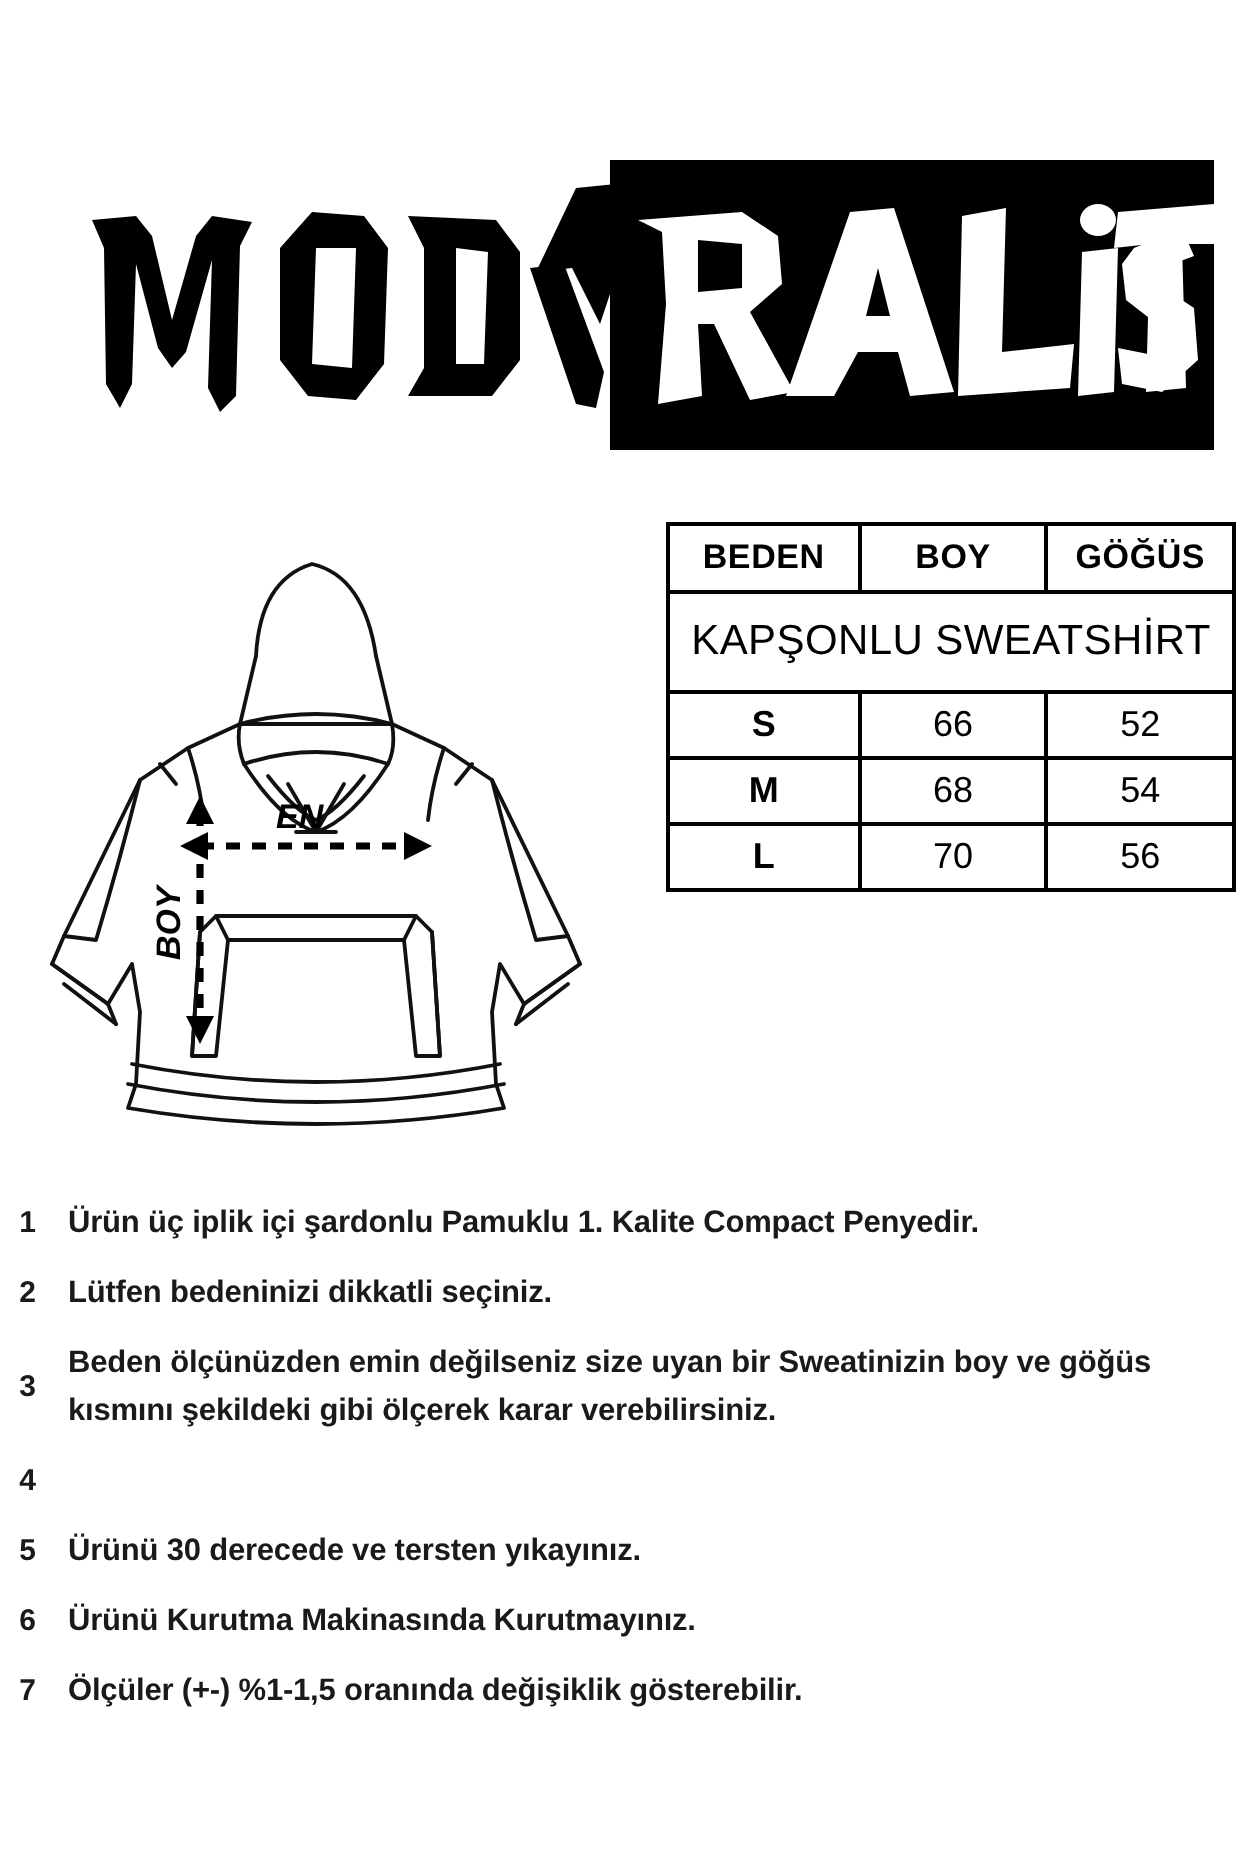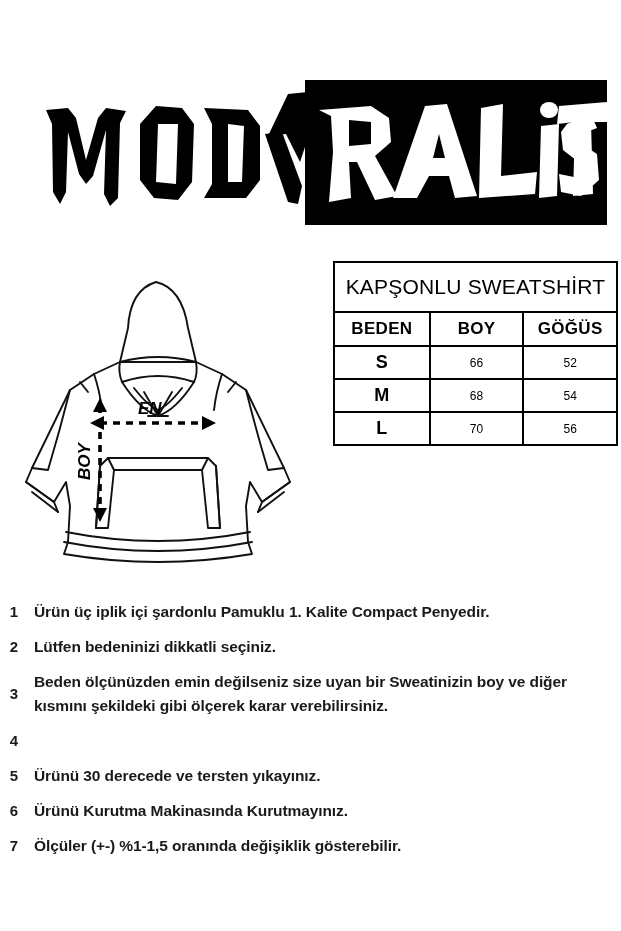--- a/index.html
+++ b/index.html
@@ -68,21 +68,21 @@
     letter-spacing: 0.3px;
   }
   #size-table .size-cell {
     height: 33px;
     font-size: 18px;
     font-weight: bold;
     width: 91px;
   }
   #size-table .val-cell {
     height: 24px;
-    font-size: 12px;
+    font-size: 18px;
     font-weight: 400;
     width: 89px;
   }
 
   
   #notes {
     position: absolute;
     left: 0; top: 600px;
     width: 621px;
   }
@@ -209,28 +209,28 @@
     </g>
 
     <text x="130" y="144" font-family="Liberation Sans, sans-serif" font-size="17" font-weight="bold" fill="#000">EN</text>
     <text x="82" y="210" font-family="Liberation Sans, sans-serif" font-size="17" font-weight="bold" fill="#000" transform="rotate(-90 82 210)">BOY</text>
   </svg>
 </div>
 
 <table id="size-table">
   <tbody>
     <tr>
-      <td class="title-cell" colspan="3">KAPŞONLU SWEATSHİRT</td>
-    </tr>
-    <tr>
       <td class="head-cell">BEDEN</td>
       <td class="head-cell">BOY</td>
       <td class="head-cell">GÖĞÜS</td>
     </tr>
     <tr>
+      <td class="title-cell" colspan="3">KAPŞONLU SWEATSHİRT</td>
+    </tr>
+    <tr>
       <td class="size-cell">S</td>
       <td class="val-cell">66</td>
       <td class="val-cell">52</td>
     </tr>
     <tr>
       <td class="size-cell">M</td>
       <td class="val-cell">68</td>
       <td class="val-cell">54</td>
     </tr>
     <tr>
@@ -245,21 +245,21 @@
   <div class="note-row">
     <div class="note-num">1</div>
     <div class="note-text">Ürün üç iplik içi şardonlu Pamuklu 1. Kalite Compact Penyedir.</div>
   </div>
   <div class="note-row">
     <div class="note-num">2</div>
     <div class="note-text">Lütfen bedeninizi dikkatli seçiniz.</div>
   </div>
   <div class="note-row two-line">
     <div class="note-num">3</div>
-    <div class="note-text">Beden ölçünüzden emin değilseniz size uyan bir Sweatinizin boy ve diğer kısmını şekildeki gibi ölçerek karar verebilirsiniz.</div>
+    <div class="note-text">Beden ölçünüzden emin değilseniz size uyan bir Sweatinizin boy ve göğüs kısmını şekildeki gibi ölçerek karar verebilirsiniz.</div>
   </div>
   <div class="note-row">
     <div class="note-num">4</div>
   </div>
   <div class="note-row">
     <div class="note-num">5</div>
     <div class="note-text">Ürünü 30 derecede ve tersten yıkayınız.</div>
   </div>
   <div class="note-row">
     <div class="note-num">6</div>

